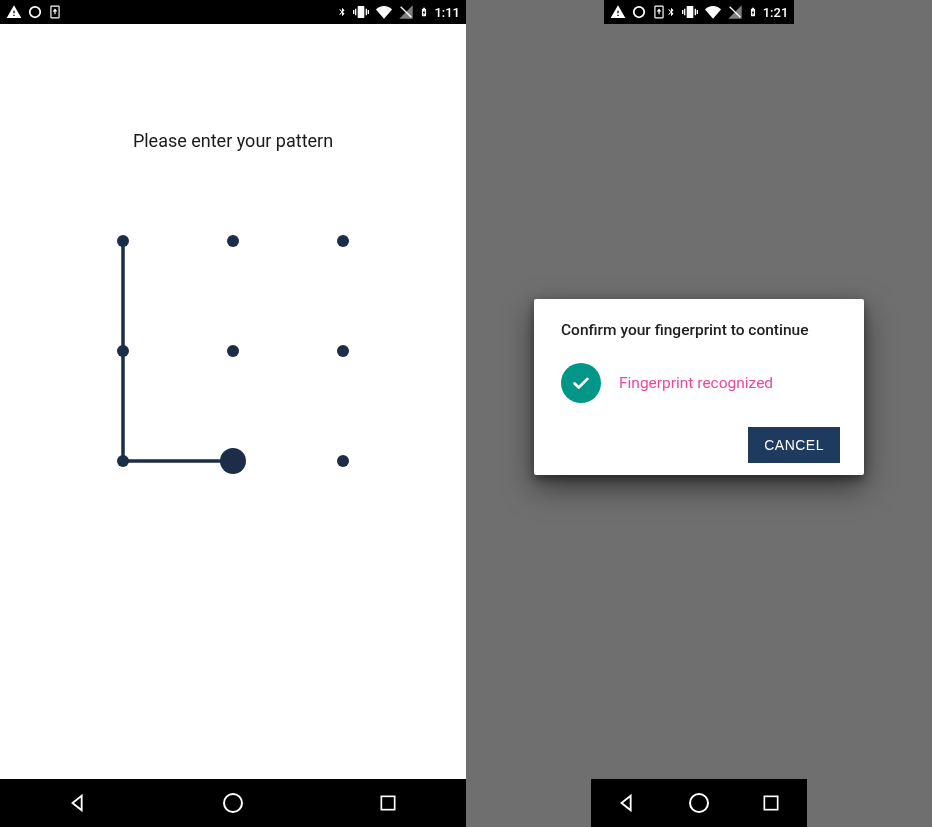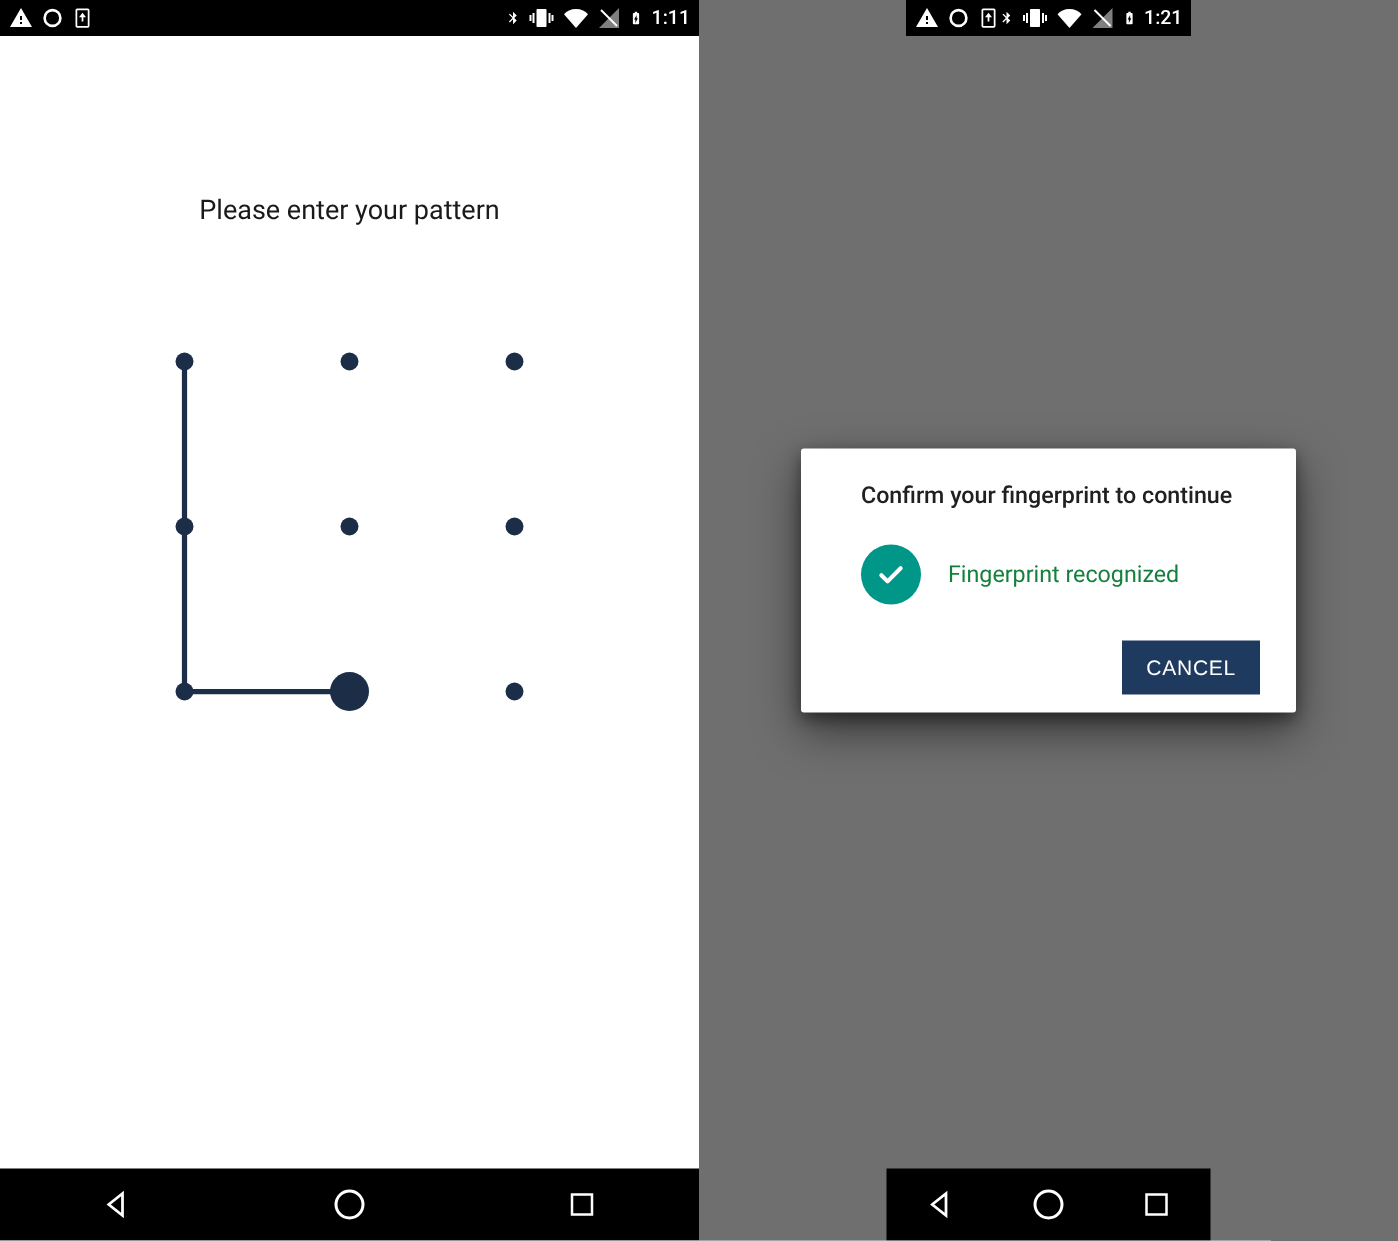--- a/index.html
+++ b/index.html
@@ -17,26 +17,26 @@
 
     .content { flex: 1 1 auto; position: relative; }
 
     .pattern-title { text-align: center; font-size: 18px; color: #1a1a1a; margin-top: 106px; }
     .pattern-grid { position: relative; width: 260px; height: 260px; margin: 70px auto 0 auto; }
     .pattern-dot { position: absolute; width: 12px; height: 12px; border-radius: 50%; background: #1c2e47; transform: translate(-50%, -50%); }
     .pattern-dot.big { width: 26px; height: 26px; }
     .pattern-svg { position: absolute; inset: 0; width: 100%; height: 100%; }
     .pattern-svg path { stroke: #1c2e47; stroke-width: 3.5; fill: none; stroke-linecap: round; stroke-linejoin: round; }
 
-    .dialog { position: absolute; left: 50%; top: 275px; transform: translateX(-50%); width: 330px; background: #ffffff; border-radius: 2px; box-shadow: 0 12px 30px rgba(0,0,0,0.5), 0 4px 10px rgba(0,0,0,0.4); padding: 22px 24px 12px 40px; }
+    .dialog { position: absolute; left: 50%; top: 275px; transform: translateX(-50%); width: 330px; background: #ffffff; border-radius: 2px; box-shadow: 0 12px 30px rgba(0,0,0,0.5), 0 4px 10px rgba(0,0,0,0.4); padding: 22px 24px 12px 27px; }
     .dialog-title { font-size: 15.5px; color: #202020; font-weight: 500; }
     .fp-row { display: flex; align-items: center; gap: 18px; margin-top: 24px; }
     .check-badge { width: 40px; height: 40px; border-radius: 50%; background: #009688; display: flex; align-items: center; justify-content: center; flex: 0 0 auto; }
     .check-badge svg { display: block; }
-    .fp-text { color: #15803d; font-size: 15.5px; }
+    .fp-text { color: #ec4899; font-size: 15.5px; }
     .dialog-actions { display: flex; justify-content: flex-end; margin-top: 24px; }
     .btn-cancel { background: #1f3a5f; color: #ffffff; font-size: 14px; font-weight: 500; letter-spacing: 0.5px; padding: 10px 16px; border: none; cursor: pointer; }
 
     .navbar { height: 48px; background: #000000; display: flex; align-items: center; justify-content: space-around; }
     .navbtn { width: 72px; height: 48px; display: flex; align-items: center; justify-content: center; cursor: pointer; }
     .navbtn svg { display: block; }
   </style>
 </head>
 <body>
 

